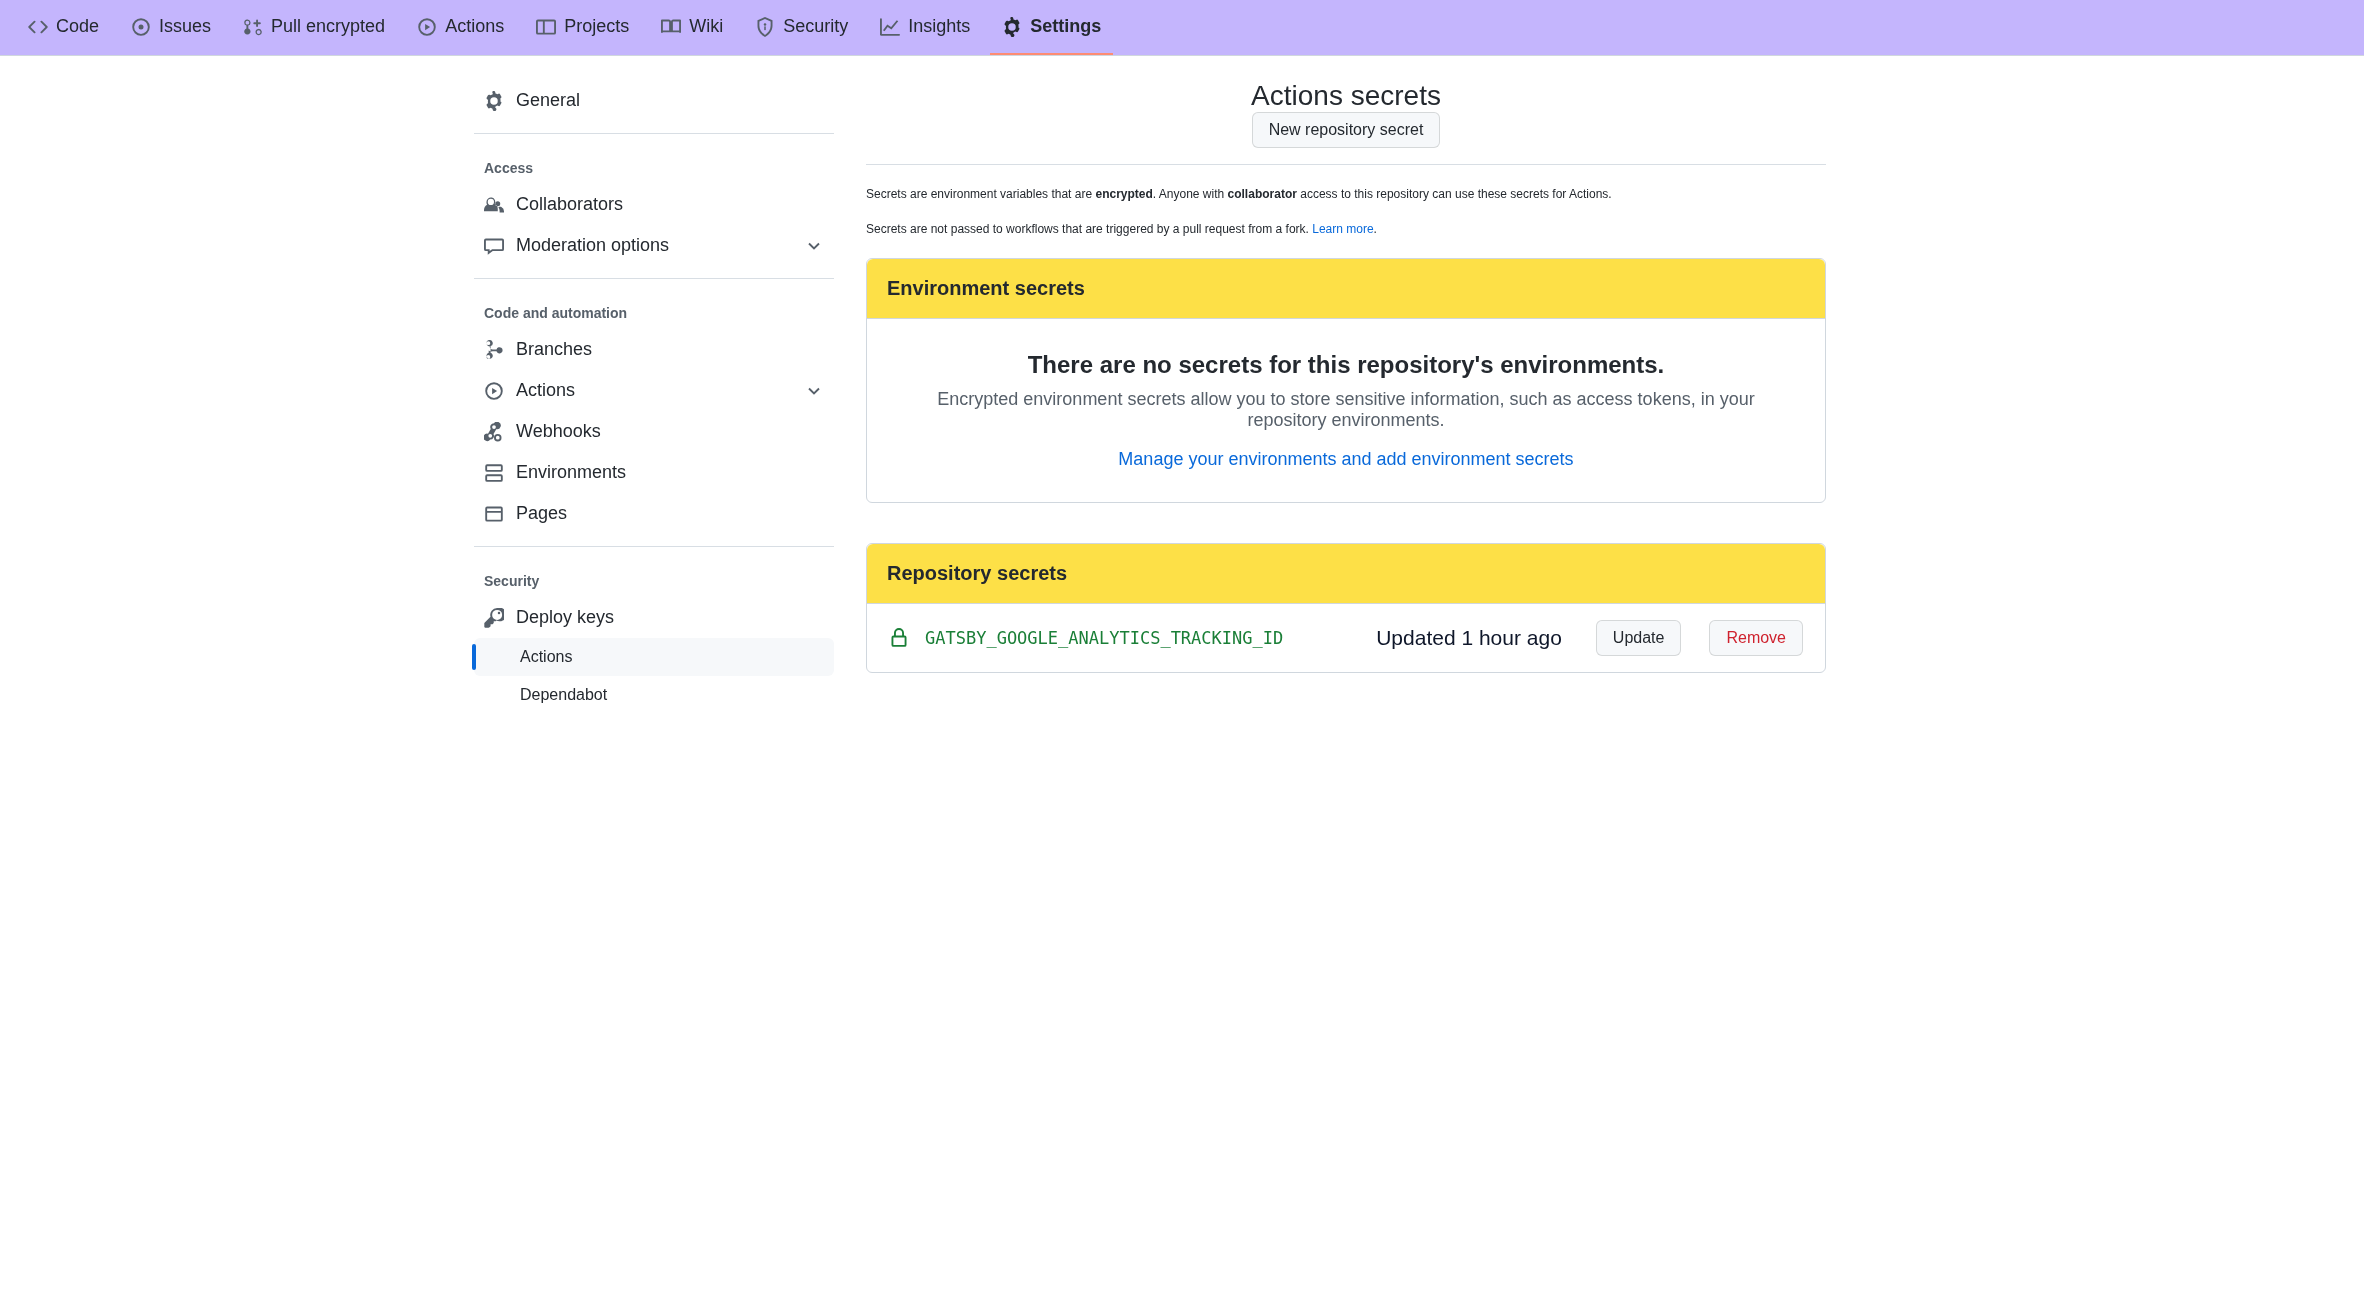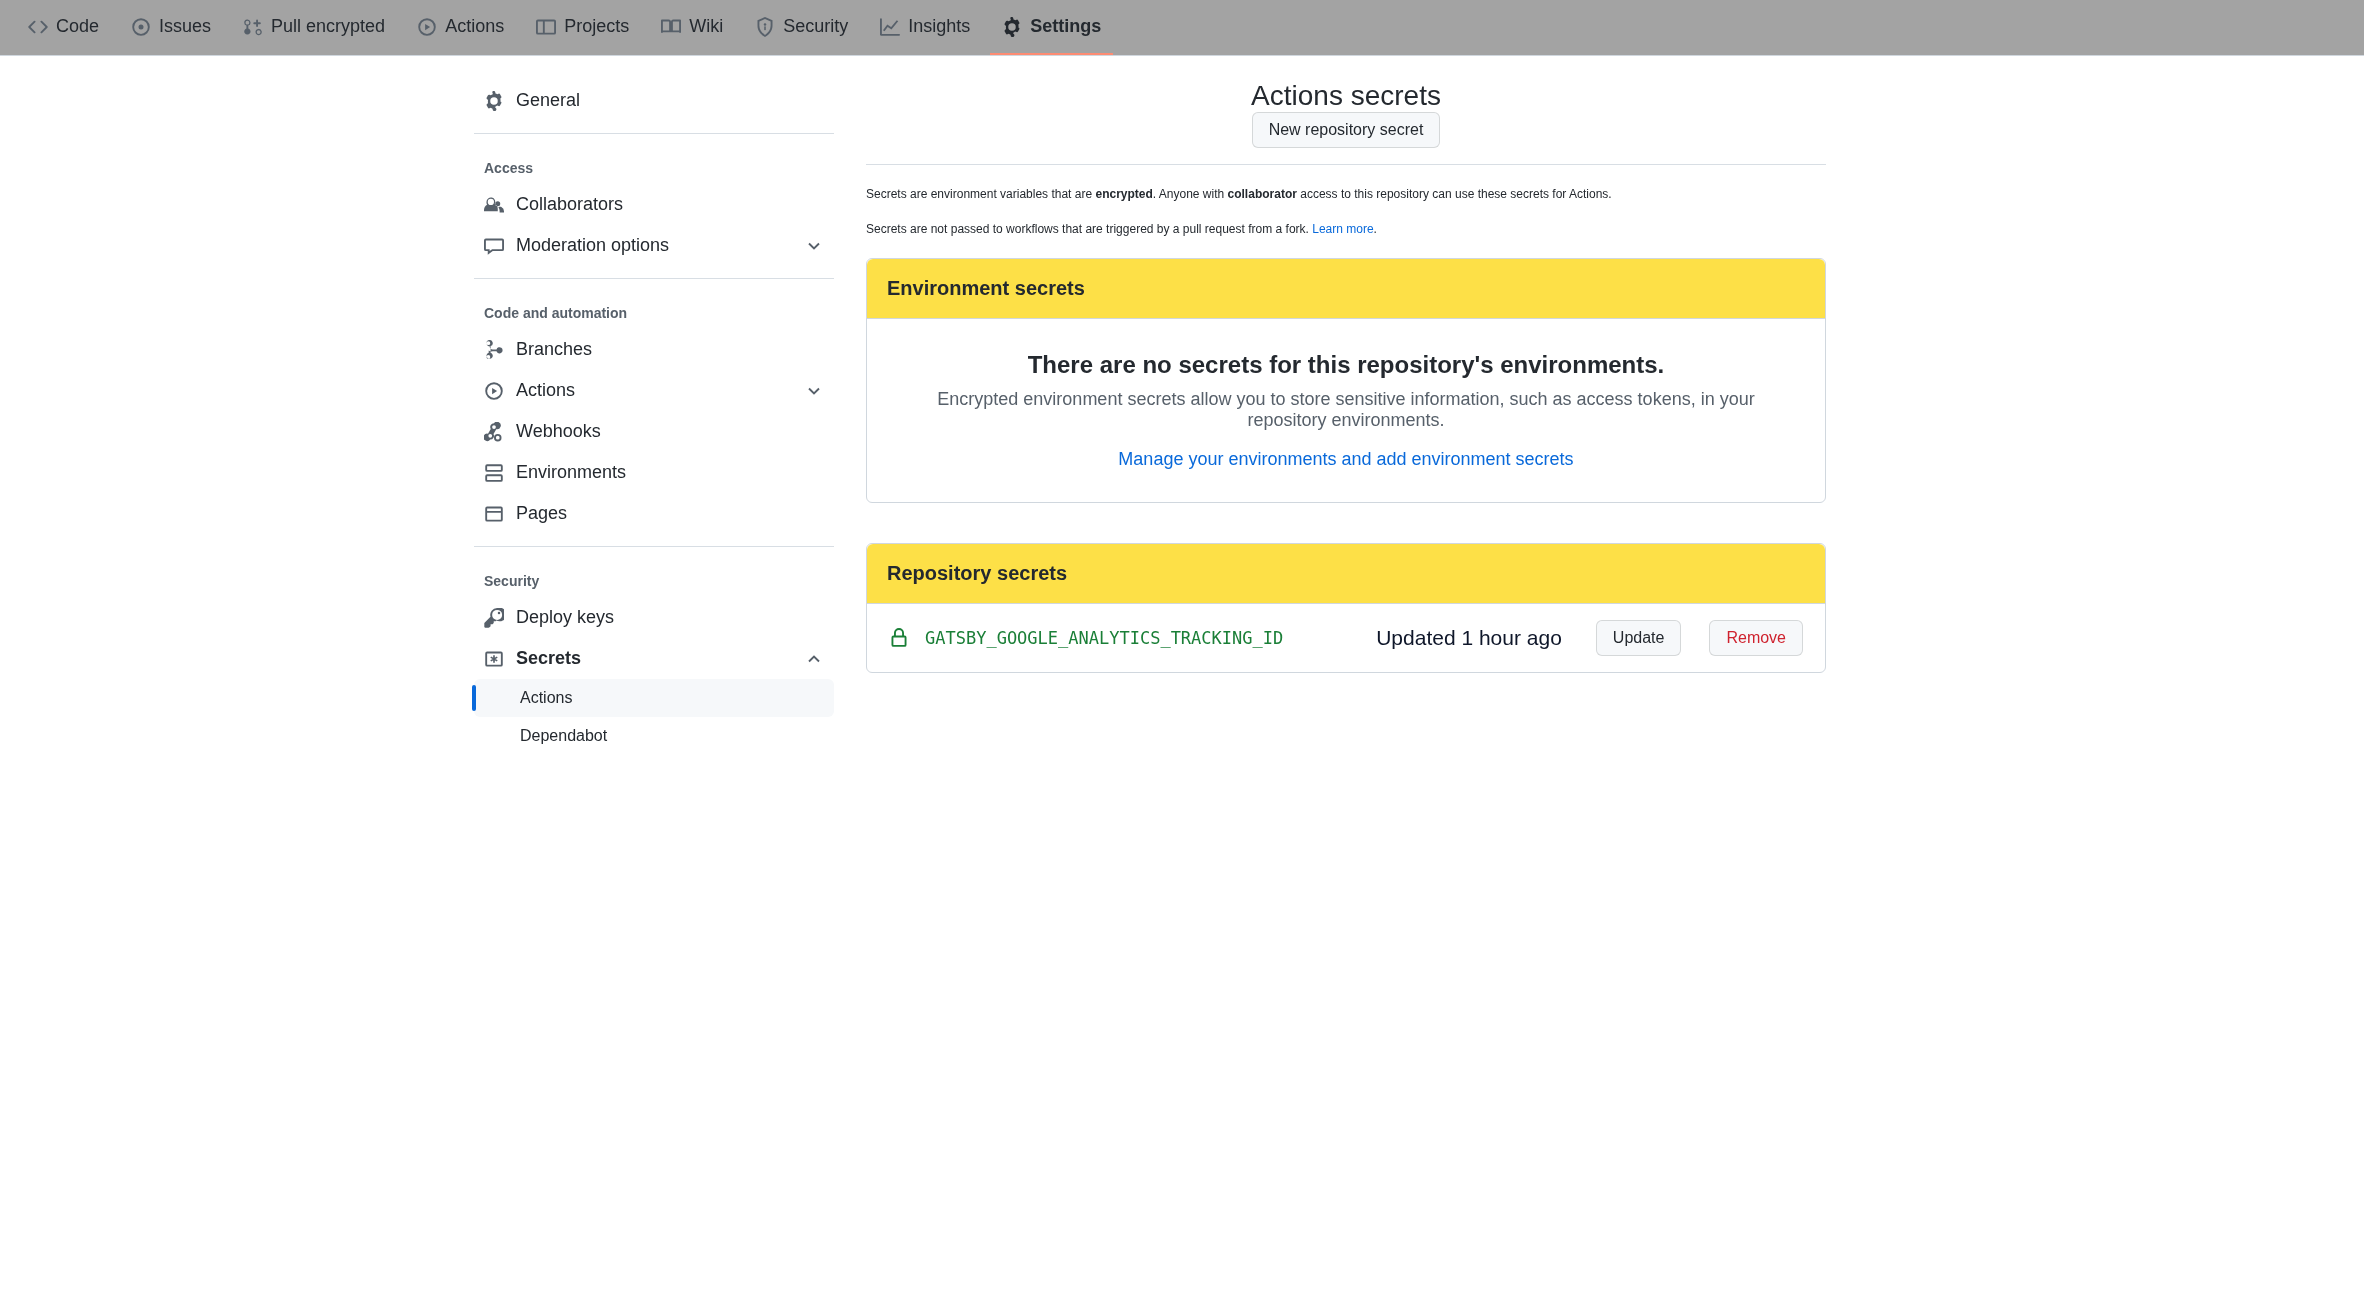--- a/index.html
+++ b/index.html
@@ -1,19 +1,19 @@
 <!DOCTYPE html>
 <html><head>
 <meta charset="utf-8">
 <style>
 * { box-sizing: border-box; margin: 0; padding: 0; }
 body { font-family: -apple-system, BlinkMacSystemFont, "Segoe UI", Helvetica, Arial, sans-serif; color: #24292f; background: #fff; font-size: 14px; }
 
 
-.topnav { display: flex; gap: 8px; padding: 0 16px; border-bottom: 1px solid #d0d7de; background: #a3a3a3; }
+.topnav { display: flex; gap: 8px; padding: 0 16px; border-bottom: 1px solid #d0d7de; background: #c4b5fd; }
 .topnav-item { display: flex; align-items: center; gap: 8px; padding: 16px 12px; cursor: pointer; color: #24292f; font-size: 18px; border-bottom: 2px solid transparent; }
 .topnav-item.active { border-bottom: 2px solid #fd8c73; font-weight: 600; }
 .topnav-item svg { width: 20px; height: 20px; fill: #57606a; }
 .topnav-item.active svg { fill: #24292f; }
 
 
 .shell { display: flex; padding: 24px 32px; gap: 32px; max-width: 1480px; margin: 0 auto; }
 .sidebar { width: 360px; flex-shrink: 0; }
 .main { flex: 1; max-width: 960px; }
 
@@ -225,34 +225,20 @@
 
     <div class="side-heading">Security</div>
     <div class="side-item">
       <span class="icon">
           <svg viewBox="0 0 16 16">
             <path d="M10.5 0a5.5 5.5 0 00-5.3 7L.47 11.72a.75.75 0 00-.22.53V15c0 .41.34.75.75.75h2.75c.2 0 .39-.8.53-.22l.97-.97V13h1.56l.97-.97V10.5h1.53l.5-.5A5.5 5.5 0 1010.5 0zm0 1.5a4 4 0 110 8 4 4 0 010-8zm1.5 1.5a1 1 0 100 2 1 1 0 000-2z"></path>
           </svg>
         </span>
       <span>Deploy keys</span>
     </div>
-    <div class="side-item bold">
-      <span class="icon">
-          <svg viewBox="0 0 16 16">
-            <path d="M2.5 2A1.5 1.5 0 001 3.5v9A1.5 1.5 0 002.5 14h11a1.5 1.5 0 001.5-1.5v-9A1.5 1.5 0 0013.5 2h-11zm0 1.5h11v9h-11v-9z"></path>
-            <path d="M8 5v6M5.4 6.5l5.2 3M10.6 6.5l-5.2 3" stroke="#57606a" stroke-width="1.3" fill="none"></path>
-          </svg>
-        </span>
-      <span>Secrets</span>
-      <span class="icon chev">
-          <svg viewBox="0 0 16 16" width="16" height="16">
-            <path d="M4 10l4-4 4 4" fill="none" stroke="#57606a" stroke-width="1.5"></path>
-          </svg>
-        </span>
-    </div>
     <div class="side-sub active">
       <span>Actions</span>
     </div>
     <div class="side-sub">
       <span>Dependabot</span>
     </div>
   </aside>
 
   <main class="main">
     <div class="page-head">

